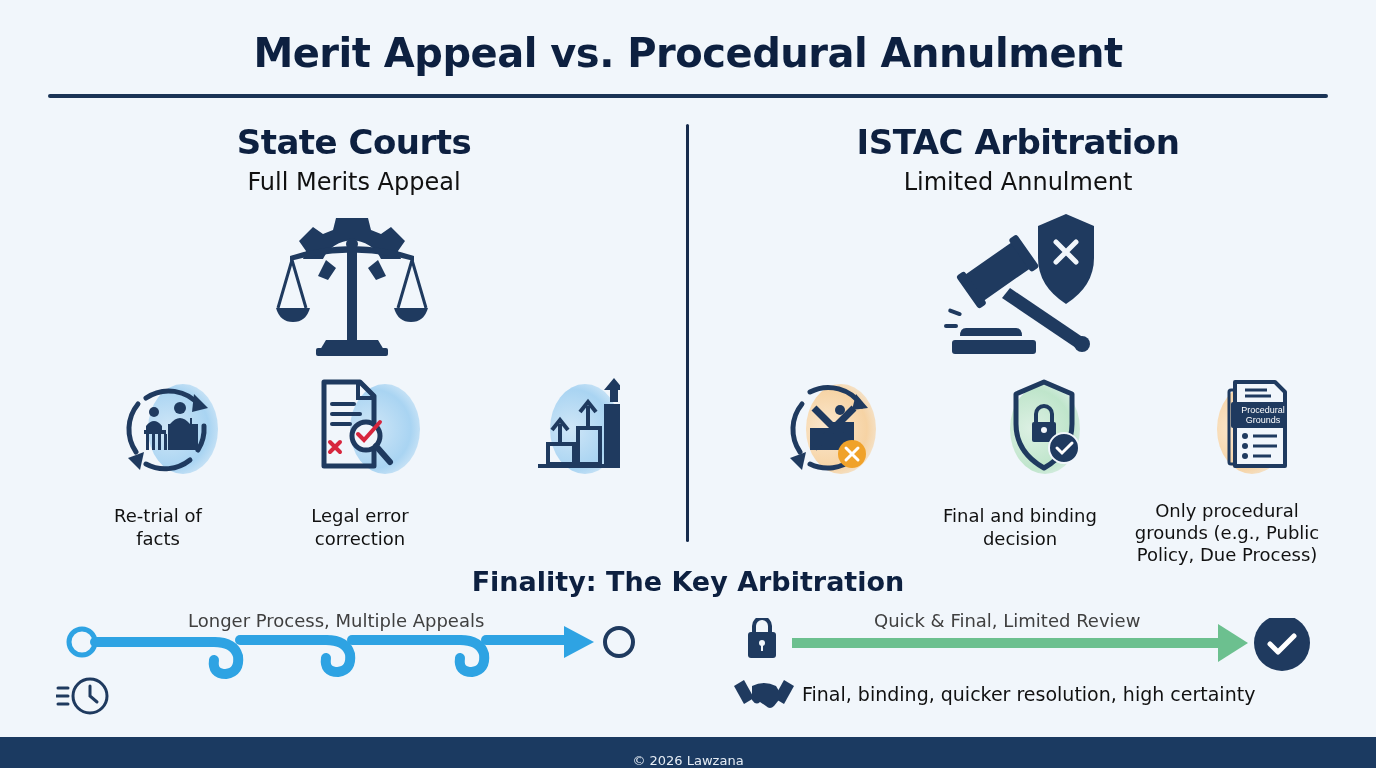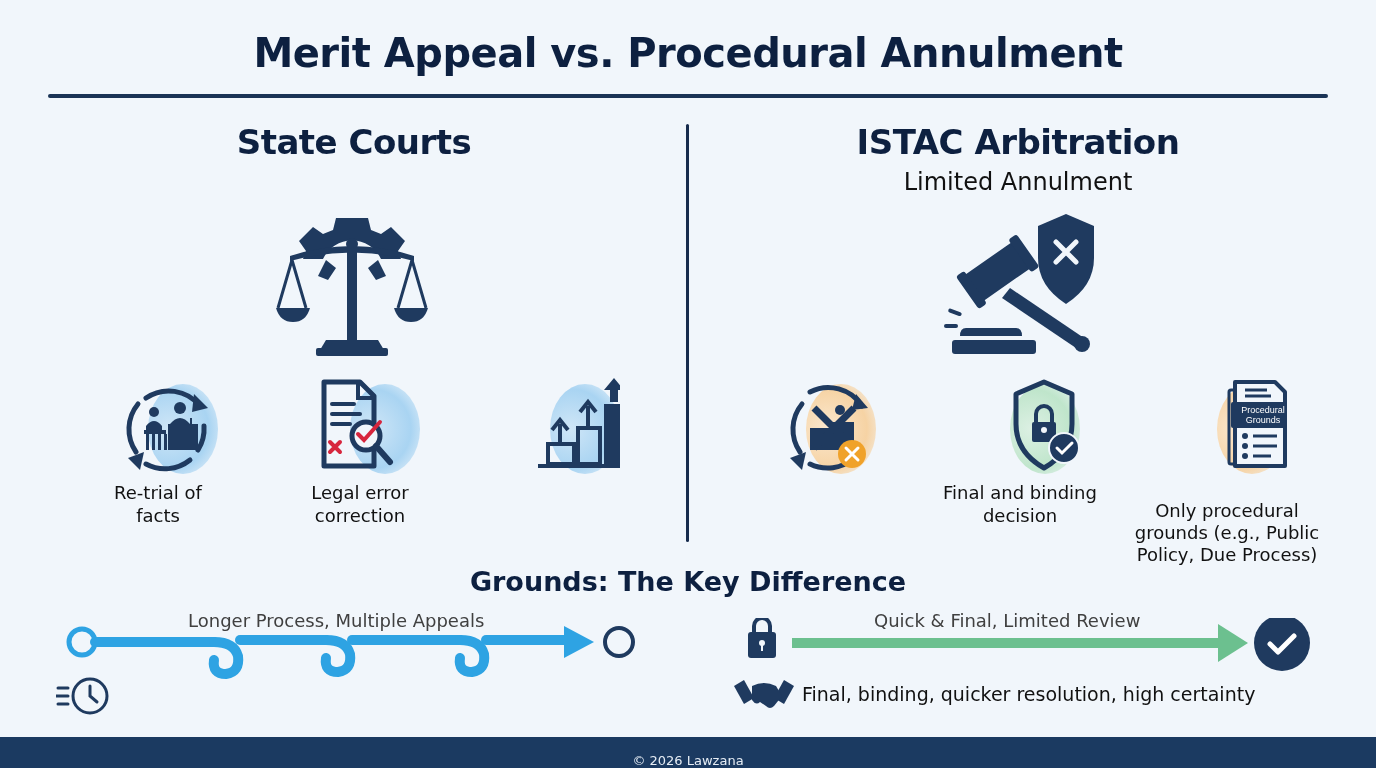--- a/index.html
+++ b/index.html
@@ -41,21 +41,21 @@
   }
   .feature .glow {
     position: absolute; left: 50px; top: 6px; width: 70px; height: 90px;
     border-radius: 50%;
   }
   .feature .glow.blue { background: radial-gradient(circle at 30% 50%, #cfe6f7 0%, #a9d4f2 60%, rgba(169,212,242,0) 100%); }
   .feature .glow.orange { background: radial-gradient(circle at 30% 50%, #fbe8cf 0%, #f6d3a4 60%, rgba(246,211,164,0) 100%); }
   .feature .glow.green { background: radial-gradient(circle at 30% 50%, #dcf0e3 0%, #bfe5cb 60%, rgba(191,229,203,0) 100%); }
   .feature svg { position: absolute; left: 0; top: 0; }
   .feature .lbl {
-    font-size: 18px; line-height: 23px; color: #111; margin-top: 3px;
+    font-size: 18px; line-height: 23px; color: #111; margin-top: 26px;
   }
   .section-title {
     position: absolute; left: 0; top: 566px; width: 1376px; text-align: center;
     font-size: 27px; font-weight: bold; color: #0d2040;
   }
   .track-label {
     position: absolute; font-size: 18px; color: #404040;
   }
   .note {
     position: absolute; font-size: 19px; color: #111; display: flex; align-items: center; gap: 8px;
@@ -68,20 +68,21 @@
 </style>
 </head>
 <body>
 
 <div class="title">Merit Appeal vs. Procedural Annulment</div>
 <div class="title-rule"></div>
 <div class="v-divider"></div>
 
 <div class="col-head" style="left:74px; top:122px;">
   <div class="h">State Courts</div>
+  <div class="sub">Full Merits Appeal</div>
 </div>
 
 <div class="col-head" style="left:738px; top:122px;">
   <div class="h">ISTAC Arbitration</div>
   <div class="sub">Limited Annulment</div>
 </div>
 
 <div class="hero-icon" style="left:276px; top:214px;">
   <svg width="152" height="144" viewBox="0 0 152 144">
     <g fill="#1f3a5f">
@@ -255,21 +256,21 @@
       <g stroke="#1f3a5f" stroke-width="3">
           <line x1="86" y1="58" x2="110" y2="58"></line>
           <line x1="86" y1="68" x2="110" y2="68"></line>
           <line x1="86" y1="78" x2="104" y2="78"></line>
         </g>
     </svg>
   </div>
   <div class="lbl" style="margin-top:22px; line-height:22px;"><span>Only procedural</span><br><span>grounds (e.g., Public</span><br><span>Policy, Due Process)</span></div>
 </div>
 
-<div class="section-title">Grounds: The Key Difference</div>
+<div class="section-title">Finality: The Key Arbitration</div>
 
 <div class="track-label" style="left:188px; top:610px;">Longer Process, Multiple Appeals</div>
 <svg style="position:absolute; left:64px; top:624px;" width="580" height="56" viewBox="0 0 580 56">
   <g fill="none" stroke="#2ea3e3" stroke-linecap="round">
     <circle cx="18" cy="18" r="13" stroke-width="5"></circle>
     <line x1="31" y1="18" x2="150" y2="18" stroke-width="10"></line>
     <path d="M150 18 q20 0 24 14 q2 16 -12 18 q-14 0 -12 -14" stroke-width="10"></path>
     <line x1="176" y1="16" x2="262" y2="16" stroke-width="10"></line>
     <path d="M262 16 q20 0 24 14 q2 16 -12 18 q-14 0 -12 -14" stroke-width="10"></path>
     <line x1="288" y1="16" x2="396" y2="16" stroke-width="10"></line>

